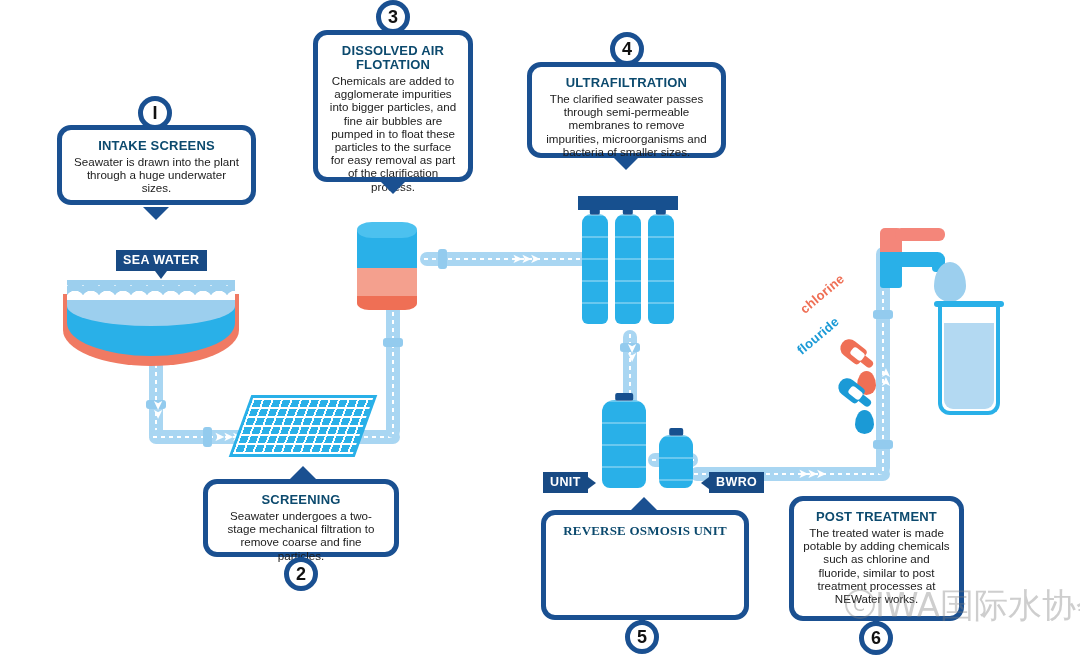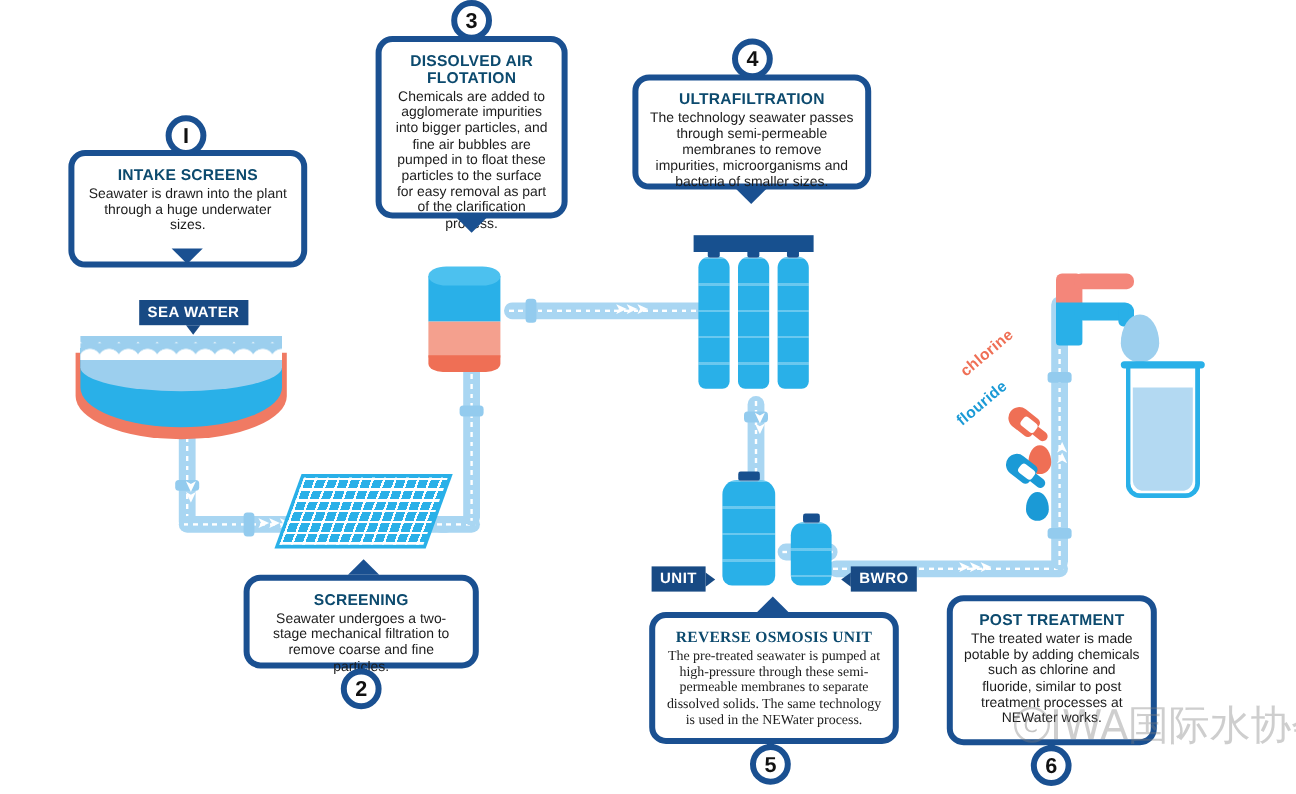--- a/index.html
+++ b/index.html
@@ -331,21 +331,21 @@
   </div>
   <div class="drop" style="left:855px;top:410px;width:19px;height:24px;background:#1b9ad6;"></div>
 
   <div class="chem-label" style="left:797px;top:305px;color:#ef6f55;transform:rotate(-40deg);transform-origin:left top;">chlorine</div>
   <div class="chem-label" style="left:794px;top:346px;color:#1b9ad6;transform:rotate(-40deg);transform-origin:left top;">flouride</div>
 
   <div class="badge-stem" style="left:152px;top:110px;width:6px;height:22px;"></div>
   <div class="badge" style="left:138px;top:96px;">
     <span>I</span>
   </div>
-  <div class="callout" style="left:57px;top:125px;width:199px;height:98px;">
+  <div class="callout" style="left:57px;top:125px;width:199px;height:80px;">
     <div class="title">INTAKE SCREENS</div>
     <div class="body">Seawater is drawn into the plant through a huge underwater sizes.</div>
   </div>
   <div class="tail down" style="left:143px;top:207px;"></div>
 
   <div class="tail up" style="left:290px;top:466px;"></div>
   <div class="callout" style="left:203px;top:479px;width:196px;height:78px;">
     <div class="title">SCREENING</div>
     <div class="body">Seawater undergoes a two-stage mechanical filtration to remove coarse and fine particles.</div>
   </div>
@@ -363,28 +363,27 @@
     <div class="body">Chemicals are added to agglomerate impurities into bigger particles, and fine air bubbles are pumped in to float these particles to the surface for easy removal as part of the clarification process.</div>
   </div>
   <div class="tail down" style="left:380px;top:181px;"></div>
 
   <div class="badge-stem" style="left:624px;top:48px;width:6px;height:22px;"></div>
   <div class="badge" style="left:610px;top:32px;">
     <span>4</span>
   </div>
   <div class="callout" style="left:527px;top:62px;width:199px;height:96px;">
     <div class="title">ULTRAFILTRATION</div>
-    <div class="body">The technology seawater passes through semi-permeable membranes to remove impurities, microorganisms and bacteria of smaller sizes.</div>
+    <div class="body">The clarified seawater passes through semi-permeable membranes to remove impurities, microorganisms and bacteria of smaller sizes.</div>
   </div>
   <div class="tail down" style="left:613px;top:157px;"></div>
 
   <div class="tail up" style="left:631px;top:497px;"></div>
   <div class="callout" style="left:541px;top:510px;width:208px;height:110px;font-family:Liberation Serif, serif;">
     <div class="title">REVERSE OSMOSIS UNIT</div>
-    <div class="body">The pre-treated seawater is pumped at high-pressure through these semi-permeable membranes to separate dissolved solids. The same technology is used in the NEWater process.</div>
   </div>
   <div class="badge-stem" style="left:639px;top:613px;width:6px;height:20px;"></div>
   <div class="badge" style="left:625px;top:620px;">
     <span>5</span>
   </div>
 
   <div class="callout" style="left:789px;top:496px;width:175px;height:125px;">
     <div class="title">POST TREATMENT</div>
     <div class="body">The treated water is made potable by adding chemicals such as chlorine and fluoride, similar to post treatment processes at NEWater works.</div>
   </div>

